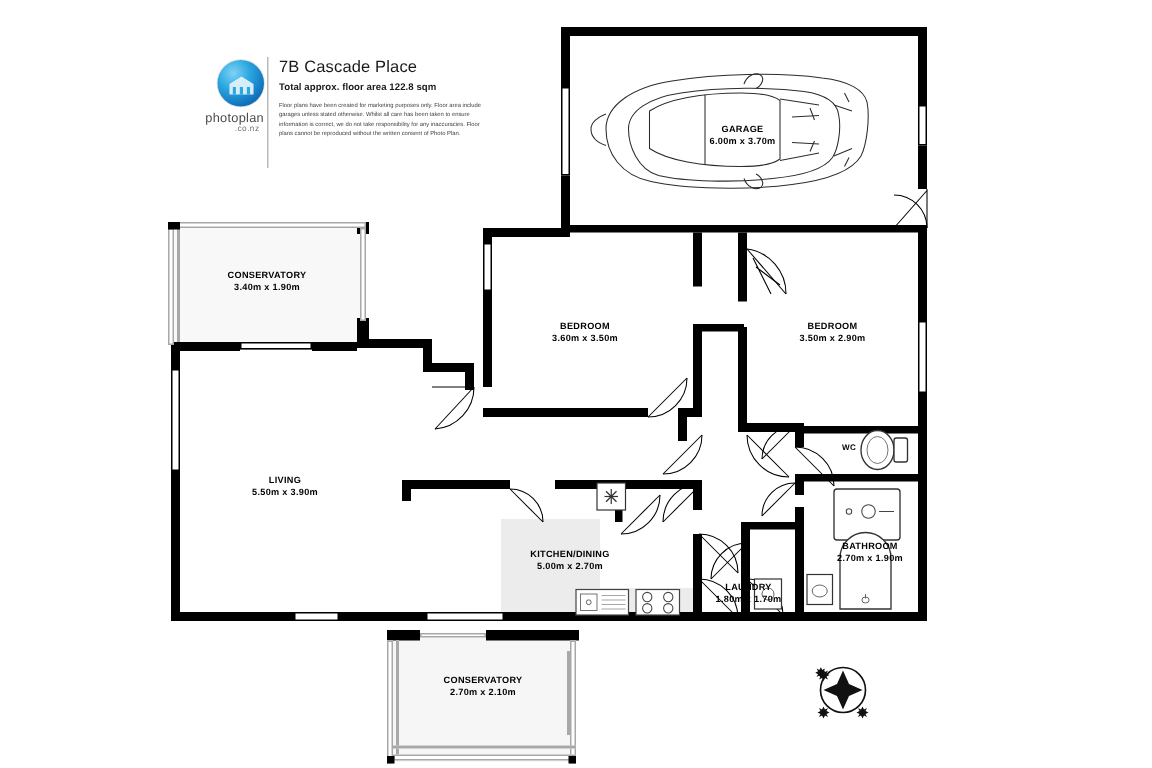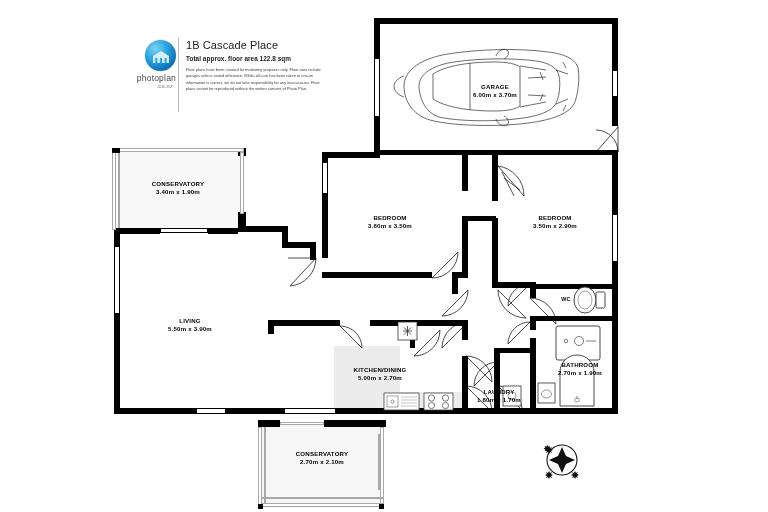--- a/index.html
+++ b/index.html
@@ -56,21 +56,21 @@
           <rect x="4.2" y="8" width="2.1" height="5" fill="#2ba8e0"></rect>
           <rect x="8.9" y="8" width="2.1" height="5" fill="#2ba8e0"></rect>
           <rect x="13.6" y="8" width="2.1" height="5" fill="#2ba8e0"></rect>
         </svg>
       </div>
       <div id="logo-word">photoplan</div>
       <div id="logo-tld">.co.nz</div>
     </div>
     <div id="header-rule"></div>
     <div id="header-text">
-      <div id="plan-title">1B Cascade Place</div>
+      <div id="plan-title">7B Cascade Place</div>
       <div id="plan-area">Total approx. floor area 122.8 sqm</div>
       <div id="plan-disclaimer">Floor plans have been created for marketing purposes only. Floor area include garages unless stated otherwise. Whilst all care has been taken to ensure information is correct, we do not take responsibility for any inaccuracies. Floor plans cannot be reproduced without the written consent of Photo Plan.</div>
     </div>
   </div>
 
   <div class="fill" style="left:334px;top:346px;width:66px;height:62px;"></div>
   <div class="fill" style="left:334px;top:392px;width:128px;height:22px;"></div>
   <div class="fill" style="left:260px;top:424px;width:124px;height:84px;opacity:.45;"></div>
   <div class="fill" style="left:114px;top:150px;width:130px;height:82px;opacity:.35;"></div>
 

